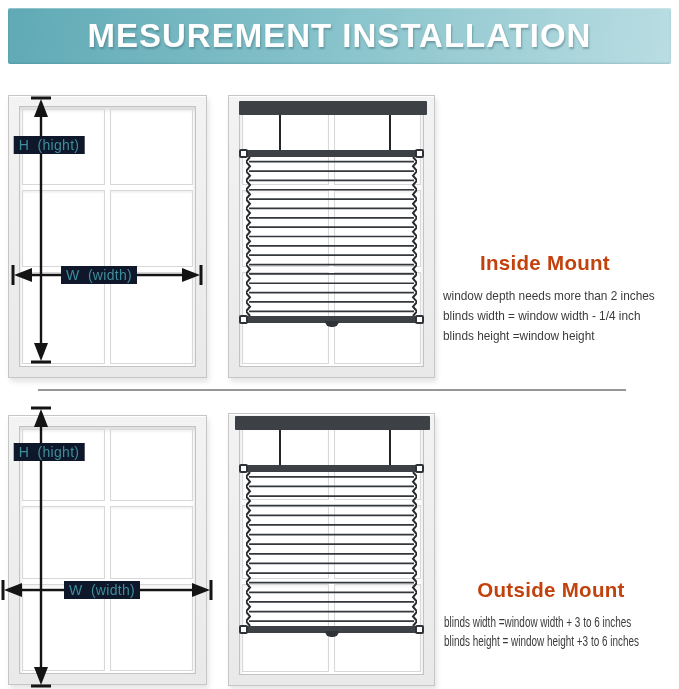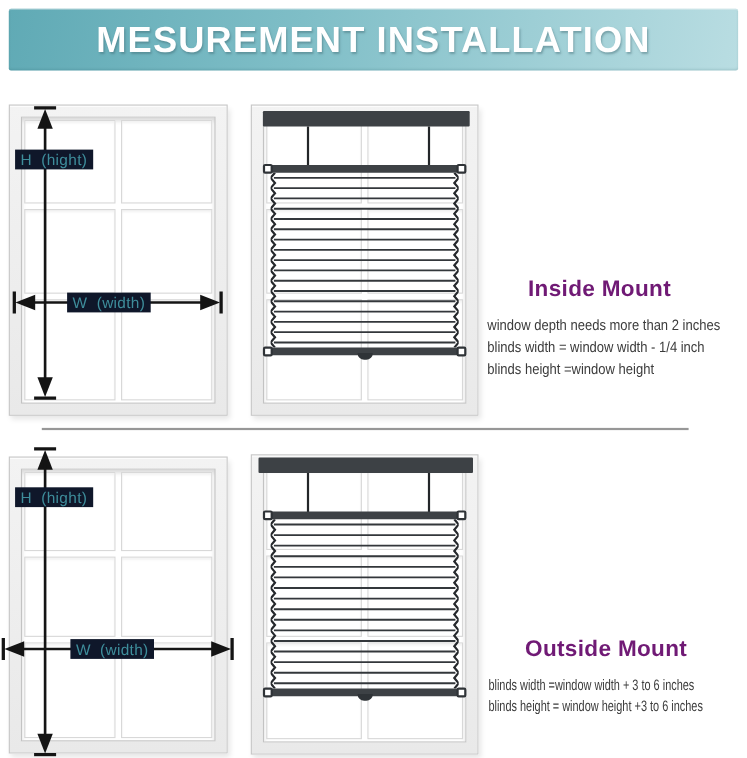--- a/index.html
+++ b/index.html
@@ -35,21 +35,21 @@
   .rail{position:absolute;left:14px;right:14px;height:7px;background:#3d4145;border-radius:1px;}
   .railcap{position:absolute;width:5px;height:5px;background:#ffffff;border:2px solid #2f3337;
            border-radius:2px;top:-1px;}
   .railcap.l{left:-4px;} .railcap.r{right:-4px;}
   .handle{position:absolute;left:50%;top:5px;transform:translateX(-50%);
           width:14px;height:6px;background:#2f3337;border-radius:0 0 8px 8px;}
   svg.pleats{position:absolute;display:block;}
 
   
   .info{position:absolute;}
-  .mount-title{font-size:20.5px;font-weight:bold;color:#701a75;text-align:center;
+  .mount-title{font-size:20.5px;font-weight:bold;color:#c2410c;text-align:center;
                letter-spacing:.3px;}
   .mount-lines{margin-top:11px;white-space:nowrap;color:#3b3b3b;transform-origin:left top;}
   .mount-line{font-size:13.6px;line-height:20px;}
   .info.outside .mount-lines{transform:scaleX(.72);} 
   .info.outside .mount-line{font-size:13.8px;line-height:19px;}
   .info.inside .mount-lines{transform:scaleX(.87);margin-left:23px;}
   .info.outside .mount-lines{margin-left:24px;}
 
   .divider{position:absolute;left:38px;top:389px;width:588px;height:2px;background:#979797;}
 </style>

